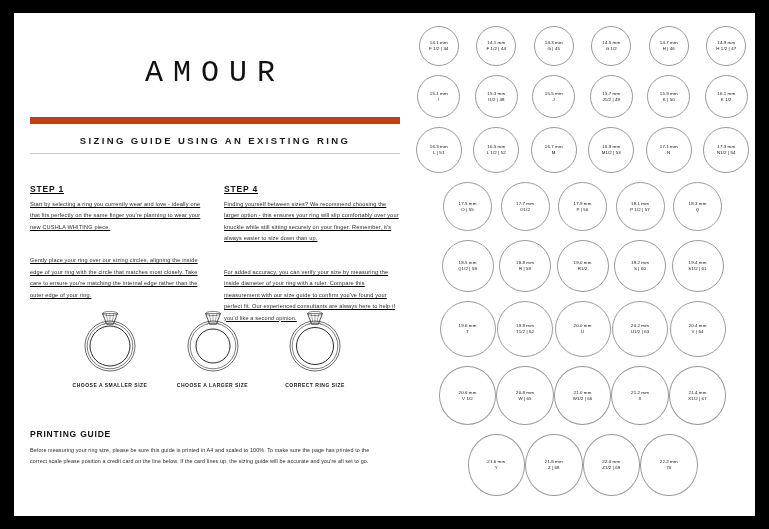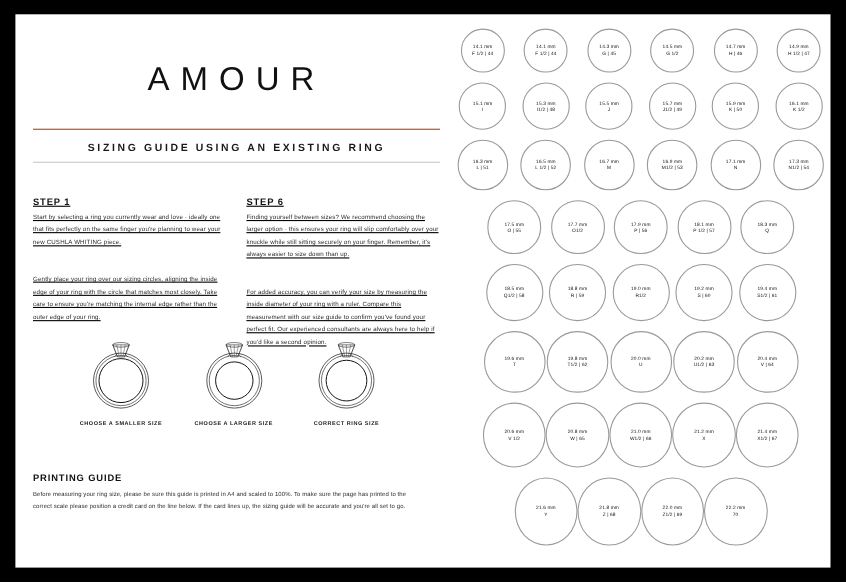--- a/index.html
+++ b/index.html
@@ -21,25 +21,25 @@
     left:16px; top:10px;
     width:370px; height:483px;
   }
   #brand {
     text-align:center;
     font-size:30px;
     letter-spacing:10px;
     font-weight:300;
     color:#111;
     padding-top:33px;
-    font-family:Liberation Sans, sans-serif;
+    font-family:Liberation Mono, monospace;
   }
   #titlebar {
     margin-top:27px;
-    border-top:1px solid #c2410c;
+    border-top:7px solid #c2410c;
     border-bottom:1px solid #c9c9c9;
     padding:6px 0 5px 0;
     text-align:center;
   }
   #titlebar .t {
     font-size:9.5px;
     letter-spacing:2.4px;
     font-weight:700;
     color:#1a1a1a;
   }
@@ -157,21 +157,21 @@
         <div class="step">
           <h3>STEP 1</h3>
           <p>Start by selecting a ring you currently wear and love - ideally one that fits perfectly on the same finger you're planning to wear your new CUSHLA WHITING piece.</p>
         </div>
         <div class="step">
           <p>Gently place your ring over our sizing circles, aligning the inside edge of your ring with the circle that matches most closely. Take care to ensure you're matching the internal edge rather than the outer edge of your ring.</p>
         </div>
       </div>
       <div class="stepcol">
         <div class="step">
-          <h3>STEP 6</h3>
+          <h3>STEP 4</h3>
           <p>Finding yourself between sizes? We recommend choosing the larger option - this ensures your ring will slip comfortably over your knuckle while still sitting securely on your finger. Remember, it's always easier to size down than up.</p>
         </div>
         <div class="step">
           <p>For added accuracy, you can verify your size by measuring the inside diameter of your ring with a ruler. Compare this measurement with our size guide to confirm you've found your perfect fit. Our experienced consultants are always here to help if you'd like a second opinion.</p>
         </div>
       </div>
     </div>
   </div>
 
   <div id="rings">

